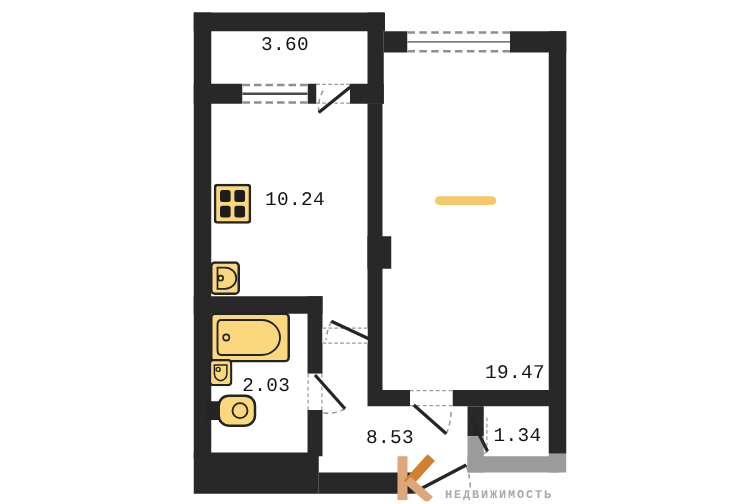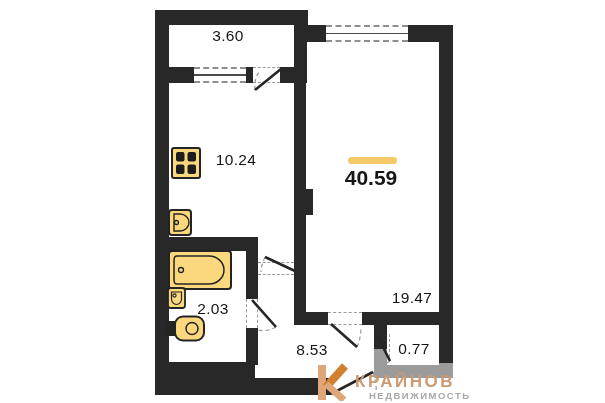--- a/index.html
+++ b/index.html
@@ -1,38 +1,38 @@
 <!DOCTYPE html>
 <html style="--wall: #282828; --wall-light: #9b9b9b; --fixture-fill: #FBD77E; --accent-bar: #F5C869; --brand-text: #CA9B73; --tagline-text: #A9A9A9;"><head>
 <meta charset="utf-8">
 <style>
   html,body{margin:0;padding:0;background:#fff;}
   .page{position:relative;width:516px;height:403px;background:#fff;overflow:hidden;
-        font-family:Liberation Sans, sans-serif;}
+        font-family:Liberation Mono, monospace;}
   .wall{position:absolute;background:var(--wall,#282828);}
   .wall--light{background:var(--wall-light,#9b9b9b);}
   .window{position:absolute;background:#fff;border-top:2px dashed #8f8f8f;
           border-bottom:2px dashed #8f8f8f;box-sizing:border-box;}
   .pane{position:absolute;left:0;right:0;top:50%;height:1.5px;margin-top:-1px;background:#4a4a4a;}
   .gap-h{position:absolute;background:#fff;border-top:1.5px dashed #9a9a9a;
          border-bottom:1.5px dashed #9a9a9a;box-sizing:border-box;}
   .gap-v{position:absolute;background:#fff;border-left:1.5px dashed #9a9a9a;
          border-right:1.5px dashed #9a9a9a;box-sizing:border-box;}
   .dash-v{position:absolute;width:0;border-left:1.5px dashed #9a9a9a;}
   .fixture{position:absolute;}
   .overlay{position:absolute;left:0;top:0;pointer-events:none;}
   .room-label{position:absolute;transform:translateX(-50%);font-size:15.5px;
               color:#141414;letter-spacing:.3px;white-space:nowrap;}
   .total-bar{position:absolute;height:7px;border-radius:3.5px;background:var(--accent-bar,#F5C869);}
   .total-label{position:absolute;transform:translateX(-50%);font-weight:bold;
                font-size:21px;color:#161616;white-space:nowrap;}
   .brand-name{position:absolute;font-weight:bold;font-size:17px;letter-spacing:2.5px;
               color:var(--brand-text,#CA9B73);white-space:nowrap;}
   .brand-tagline{position:absolute;font-weight:bold;font-size:9.5px;letter-spacing:1.5px;
-                 color:var(--tagline-text,#A9A9A9);white-space:nowrap;margin-left:13px;}
+                 color:var(--tagline-text,#A9A9A9);white-space:nowrap;}
 </style>
 </head>
 <body>
 
 <div class="page">
 
   <div class="wall" style="left:155px;top:10px;width:14px;height:357px"></div>
   <div class="wall" style="left:155px;top:10px;width:153px;height:15px"></div>
   <div class="wall" style="left:294px;top:10px;width:13px;height:73px"></div>
   <div class="wall" style="left:307px;top:25px;width:19px;height:17px"></div>
@@ -118,26 +118,24 @@
       <path d="M377,335 L390,361"></path>
       <path d="M331,394 L373,372"></path>
     </g>
   </svg>
 
   <div class="room-label" style="left:228px;top:27px">3.60</div>
   <div class="room-label" style="left:236px;top:151px">10.24</div>
   <div class="room-label" style="left:412px;top:289px">19.47</div>
   <div class="room-label" style="left:213px;top:300px">2.03</div>
   <div class="room-label" style="left:312px;top:341px">8.53</div>
-  <div class="room-label" style="left:414px;top:340px">0.77</div>
+  <div class="room-label" style="left:414px;top:340px">1.34</div>
 
   <div class="total-bar" style="left:348px;top:157px;width:49px"></div>
-  <div class="total-label" style="left:371px;top:166px">40.59</div>
 
   <svg class="fixture" style="left:317px;top:361px" width="34" height="40" viewBox="0 0 34 40">
     <rect x="1" y="4" width="8" height="35" fill="#DFA779"></rect>
     <path d="M9,26 L28,5" stroke="#D0802F" stroke-width="8" fill="none"></path>
     <path d="M9,23 L27,39" stroke="#DFA779" stroke-width="7" fill="none"></path>
   </svg>
-  <div class="brand-name" style="left:355px;top:372px">КРАЙНОВ</div>
   <div class="brand-tagline" style="left:356px;top:390px">НЕДВИЖИМОСТЬ</div>
 
 </div>
 
 </body></html>

